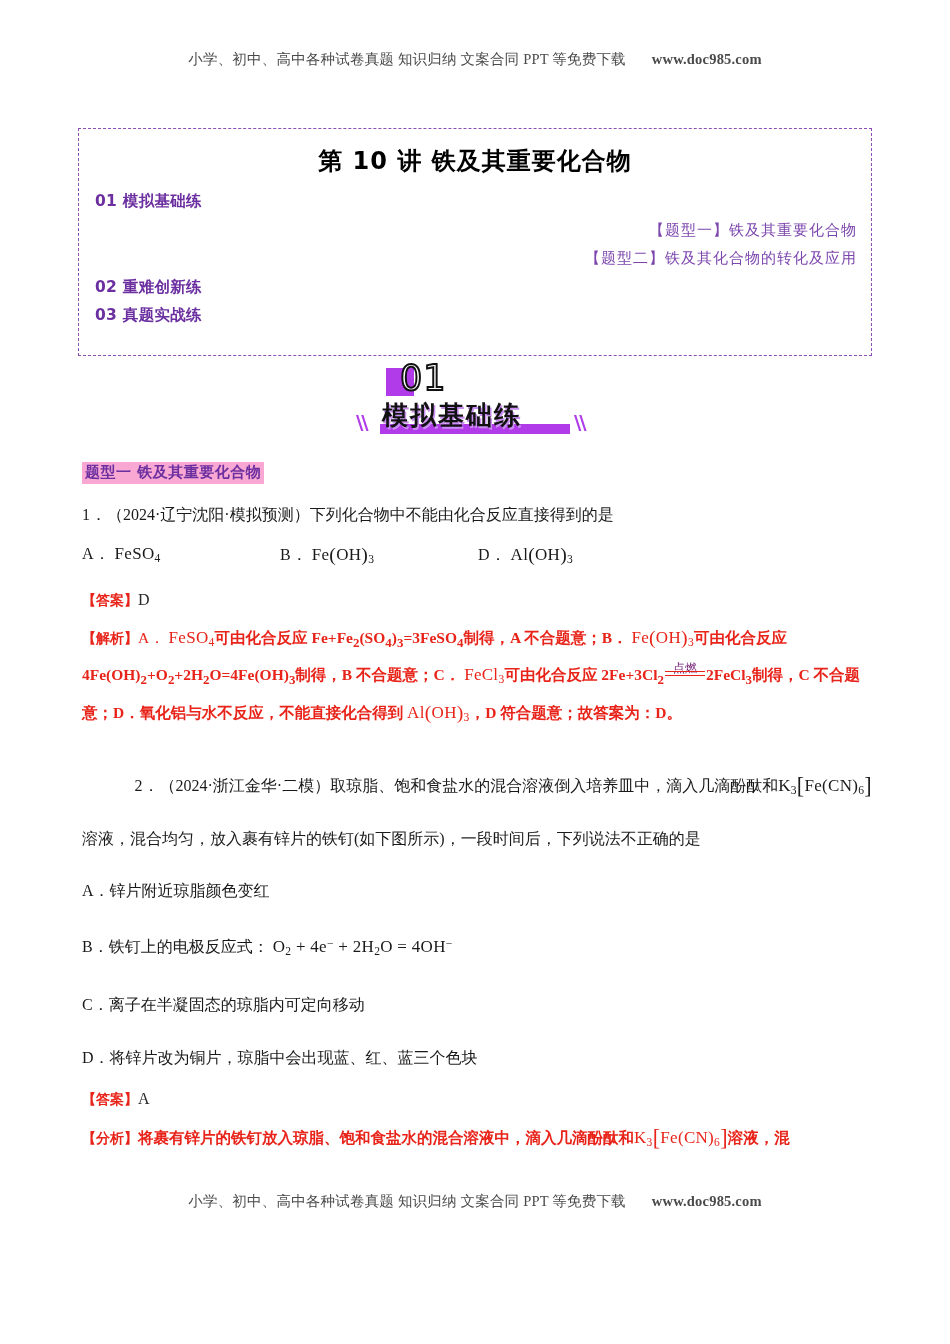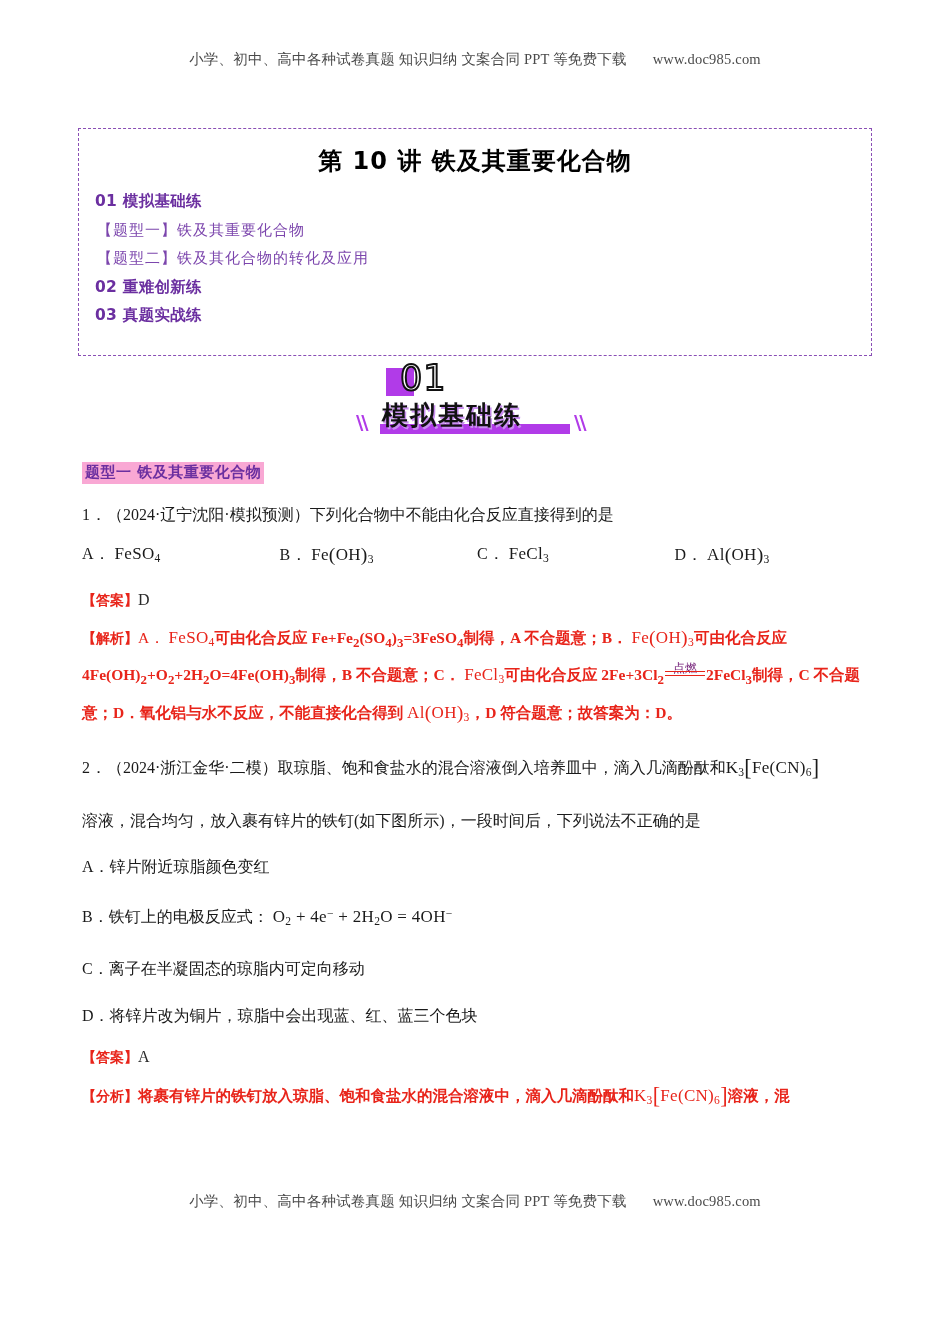--- a/index.html
+++ b/index.html
@@ -31,20 +31,21 @@
     font-size: 14.5px;
     color: #4a4a4a;
     letter-spacing: 0.2px;
     white-space: nowrap;
   }
   .runhead { top: 50px; }
   .runfoot { top: 1192px; }
   .runfoot .url, .runhead .url {
     margin-left: 26px;
     font-family: "Liberation Serif", serif;
+    font-weight: bold;
   }
 
   
   .outline-box {
     position: absolute;
     left: 78px;
     top: 128px;
     width: 794px;
     height: 228px;
     border: 1.4px dashed #8a4fb5;
@@ -67,20 +68,21 @@
     color: #6b2fa0;
     margin: 7px 0 7px 2px;
     letter-spacing: 0.3px;
   }
   .toc-light {
     font-family: "Liberation Serif", serif;
     font-size: 15px;
     color: #7c46ad;
     margin: 9px 0 9px 4px;
     letter-spacing: 1px;
+    text-align: right;
   }
 
   
   .banner {
     position: absolute;
     left: 0;
     top: 358px;
     width: 950px;
     height: 86px;
   }
@@ -173,21 +175,21 @@
     margin-top: 9px;
   }
   .opt {
     width: 198px;
     white-space: nowrap;
   }
   .opt-lbl { letter-spacing: 0.5px; }
   .opt-line {
     font-size: 16px;
     line-height: 33px;
-    margin-top: 14px;
+    margin-top: 20px;
   }
 
   
   .chem { font-family: "Liberation Serif", serif; }
   .chem sub {
     font-size: 0.68em;
     vertical-align: -0.28em;
   }
   .chem sup {
     font-size: 0.68em;
@@ -310,44 +312,40 @@
     <div class="opts-row">
       <div class="opt">
         <span class="opt-lbl">A．</span>
         <span class="chem big-formula">FeSO<sub>4</sub></span>
       </div>
       <div class="opt">
         <span class="opt-lbl">B．</span>
         <span class="chem big-formula">Fe<span class="par">(</span>OH<span class="par">)</span><sub>3</sub></span>
       </div>
       <div class="opt">
-        <span class="opt-lbl">C．</span>
-        <span class="chem big-formula">FeCl<sub>3</sub></span>
-      </div>
-      <div class="opt">
         <span class="opt-lbl">D．</span>
         <span class="chem big-formula">Al<span class="par">(</span>OH<span class="par">)</span><sub>3</sub></span>
       </div>
     </div>
 
     <div class="ans">
       <span class="tag">【答案】</span><span class="ansval">D</span>
     </div>
 
     <div class="ana">
       <span class="tag">【解析】</span><span>A．</span>
       <span class="chem big-formula">FeSO<sub>4</sub></span><b>可由化合反应 Fe+Fe<sub>2</sub>(SO<sub>4</sub>)<sub>3</sub>=3FeSO<sub>4</sub>制得，A 不合题意；B．</b>
       <span class="chem big-formula">Fe<span class="par">(</span>OH<span class="par">)</span><sub>3</sub></span><b>可由化合反应
       4Fe(OH)<sub>2</sub>+O<sub>2</sub>+2H<sub>2</sub>O=4Fe(OH)<sub>3</sub>制得，B 不合题意；C．</b>
       <span class="chem big-formula">FeCl<sub>3</sub></span><b>可由化合反应 2Fe+3Cl<sub>2</sub></b><span class="cond"><span class="label">点燃</span><span class="bar1"></span><span class="bar2"></span></span><b>2FeCl<sub>3</sub>制得，C 不合题意；D．氧化铝与水不反应，不能直接化合得到</b>
       <span class="chem big-formula">Al<span class="par">(</span>OH<span class="par">)</span><sub>3</sub></span><b>，D 符合题意；故答案为：D。</b>
     </div>
 
     
-    <div class="q-line" style="margin-top:18px;">
+    <div class="q-line" style="margin-top:36px;text-align:right;">
       <span class="q-num">2．</span><span>（2024·浙江金华·二模）</span><span>取琼脂、饱和食盐水的混合溶液倒入培养皿中，滴入几滴酚酞和</span><span class="chem big-formula">K<sub>3</sub><span class="bracket">[</span>Fe(CN)<sub>6</sub><span class="bracket">]</span></span>
     </div>
     <div class="q-line" style="margin-top:16px;">
       <span>溶液，混合均匀，放入裹有锌片的铁钉(如下图所示)，一段时间后，下列说法不正确的是</span>
     </div>
 
     
 
     <div class="opt-line">
       <span>A．</span><span>锌片附近琼脂颜色变红</span>

